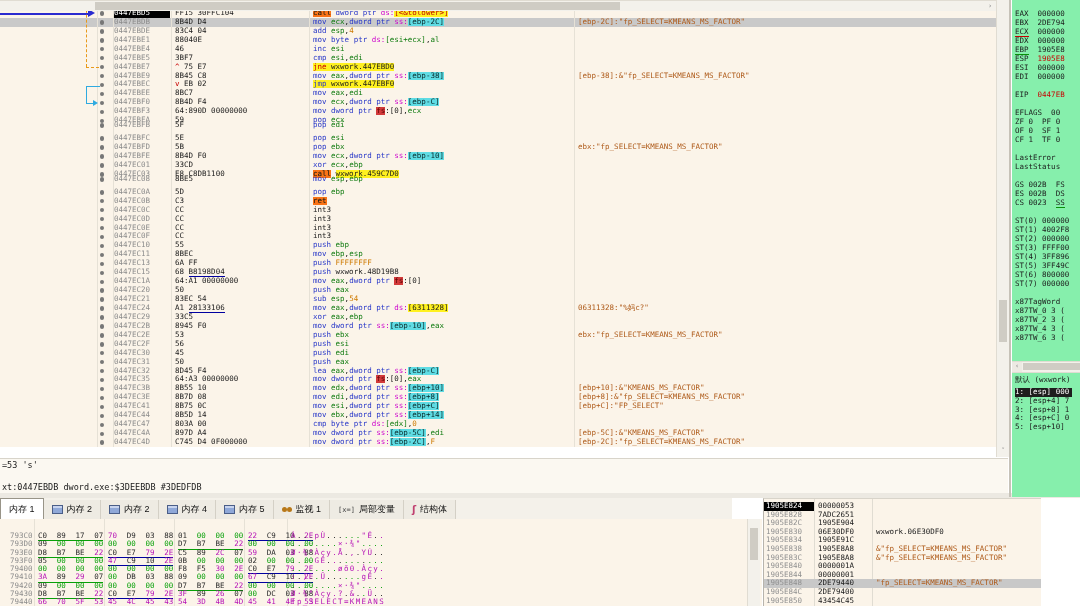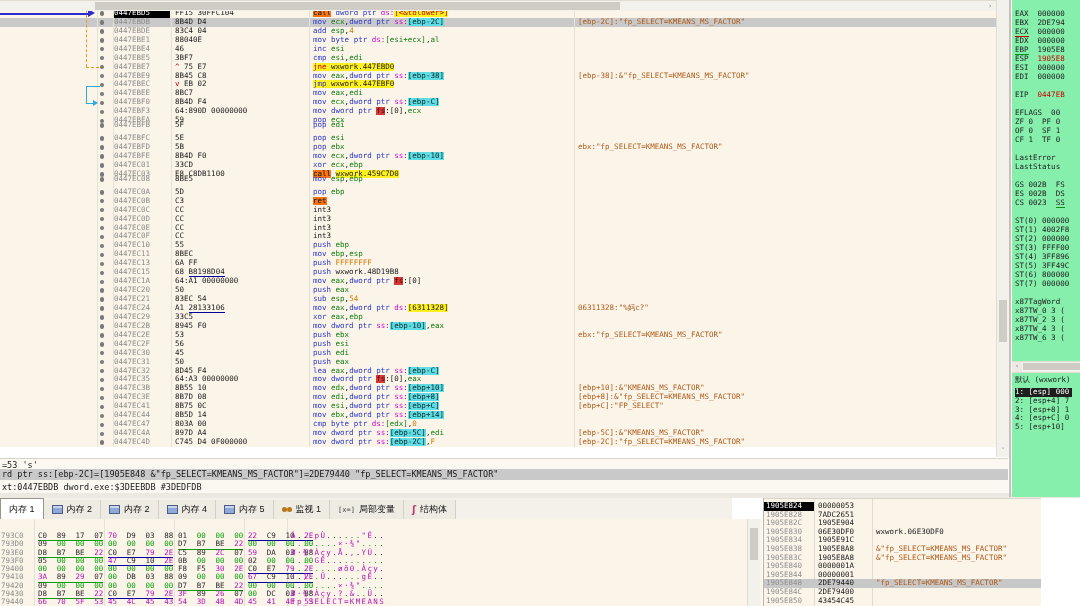--- a/index.html
+++ b/index.html
@@ -61,21 +61,21 @@
   .watch-ic{display:inline-block;width:5px;height:5px;border-radius:50%;background:#B87818;box-shadow:5px 0 0 #B87818;margin-right:9px}
   .locals-ic{font-family:"DejaVu Sans Mono",monospace;font-size:7px;color:#444;margin-right:4px}
   .struct-ic{color:#C04070;font-weight:bold;font-size:10px;margin-right:4px;font-family:"DejaVu Sans",sans-serif}
   
   #dump{left:0;top:519px;width:762px;height:87px;background:#FBF4E9;overflow:hidden;font-size:7.5px}
   #dumphead{left:0;top:0;width:762px;height:12px;background:#F3F0E9;border-bottom:1px solid #D8D4CA;line-height:12px}
   #dumphead .hhex{position:absolute;left:90px;top:0}
   #dumphead .hascii{position:absolute;left:300px;top:0}
   .dumpsep{top:0;height:87px;width:1px;background:#E6E1D6}
   .dprow{position:absolute;left:0;width:745px;height:8.25px;line-height:8.25px;white-space:pre}
-  .dpaddr{position:absolute;left:1px;width:36px;color:#8C8C8C;overflow:hidden}
+  .dpaddr{position:absolute;left:10px;width:36px;color:#8C8C8C;overflow:hidden}
   .dpgrp{position:absolute;word-spacing:5.2px}
   .dpascii{position:absolute;left:291px;letter-spacing:1.35px}
   .hg{color:#08A008}.hp{color:#B613B6}.hk{color:#2A2A2A}
   #dumpscroll{left:747px;top:519px;width:12px;height:87px;background:#F3F1EB;border-left:1px solid #E0DCD2}
   #dumpthumb{left:2px;top:9px;width:8px;height:32px;background:#CFCCC4}
   
   #stack{left:763px;top:498px;width:277px;height:108px;background:#FBF4E9;border-left:1px solid #B8B4AC;border-top:1px solid #D8D4CA;overflow:hidden;font-size:7.5px}
   .strow{position:absolute;left:0;width:277px;height:8.6px;line-height:8.6px;white-space:pre}
   .strow.sel{background:#C8C8C8}
   .staddr{position:absolute;left:2px;width:46px;color:#909090}
@@ -163,21 +163,20 @@
     <div id="hthumb" class="abs"></div>
     <div id="hright" class="abs">›</div>
   </div>
   <div id="vscroll" class="abs">
     <div id="vthumb" class="abs"></div>
     <div id="vdown" class="abs">ˇ</div>
   </div>
 
   <div id="info" class="abs">
     <div class="abs l1">=53 's'</div>
-    <div class="abs l2">rd ptr ss:[ebp-2C]=[1905E848 &amp;"fp_SELECT=KMEANS_MS_FACTOR"]=2DE79440 "fp_SELECT=KMEANS_MS_FACTOR"</div>
     <div class="abs l3">xt:0447EBDB dword.exe:$3DEEBDB #3DEDFDB</div>
   </div>
 
   <div id="splitter" class="abs"></div>
   <div id="vdiv" class="abs"></div>
 
   <div id="regs" class="abs">
     <div id="reg-rows"><div class="rrow" style="top:9px"><span class="">EAX  000000</span></div><div class="rrow" style="top:18px"><span class="">EBX  2DE794</span></div><div class="rrow" style="top:27px"><span class="ured">ECX</span><span class="">  000000</span></div><div class="rrow" style="top:36px"><span class="">EDX  000000</span></div><div class="rrow" style="top:45px"><span class="ugrn">EBP</span><span class="">  1905E8</span></div><div class="rrow" style="top:54px"><span class="">ESP  </span><span class="red">1905E8</span></div><div class="rrow" style="top:63px"><span class="">ESI  000000</span></div><div class="rrow" style="top:72px"><span class="">EDI  000000</span></div><div class="rrow" style="top:90px"><span class="">EIP  </span><span class="red">0447EB</span></div><div class="rrow" style="top:108px"><span class="">EFLAGS  00</span></div><div class="rrow" style="top:117px"><span class="">ZF 0  PF 0</span></div><div class="rrow" style="top:126px"><span class="">OF 0  SF 1</span></div><div class="rrow" style="top:135px"><span class="">CF 1  TF 0</span></div><div class="rrow" style="top:153px"><span class="">LastError</span></div><div class="rrow" style="top:162px"><span class="">LastStatus</span></div><div class="rrow" style="top:180px"><span class="">GS 002B  FS</span></div><div class="rrow" style="top:189px"><span class="">ES 002B  DS</span></div><div class="rrow" style="top:198px"><span class="">CS 0023  </span><span class="ugrn">SS</span></div><div class="rrow" style="top:216px"><span class="">ST(0) 000000</span></div><div class="rrow" style="top:225px"><span class="">ST(1) 4002F8</span></div><div class="rrow" style="top:234px"><span class="">ST(2) 000000</span></div><div class="rrow" style="top:243px"><span class="">ST(3) FFFF00</span></div><div class="rrow" style="top:252px"><span class="">ST(4) 3FF896</span></div><div class="rrow" style="top:261px"><span class="">ST(5) 3FF49C</span></div><div class="rrow" style="top:270px"><span class="">ST(6) 800000</span></div><div class="rrow" style="top:279px"><span class="">ST(7) 000000</span></div><div class="rrow" style="top:297px"><span class="">x87TagWord</span></div><div class="rrow" style="top:306px"><span class="">x87TW_0 3 (</span></div><div class="rrow" style="top:315px"><span class="">x87TW_2 3 (</span></div><div class="rrow" style="top:324px"><span class="">x87TW_4 3 (</span></div><div class="rrow" style="top:333px"><span class="">x87TW_6 3 (</span></div></div>
     <div id="regscroll" class="abs">
       <span class="larr">‹</span>

